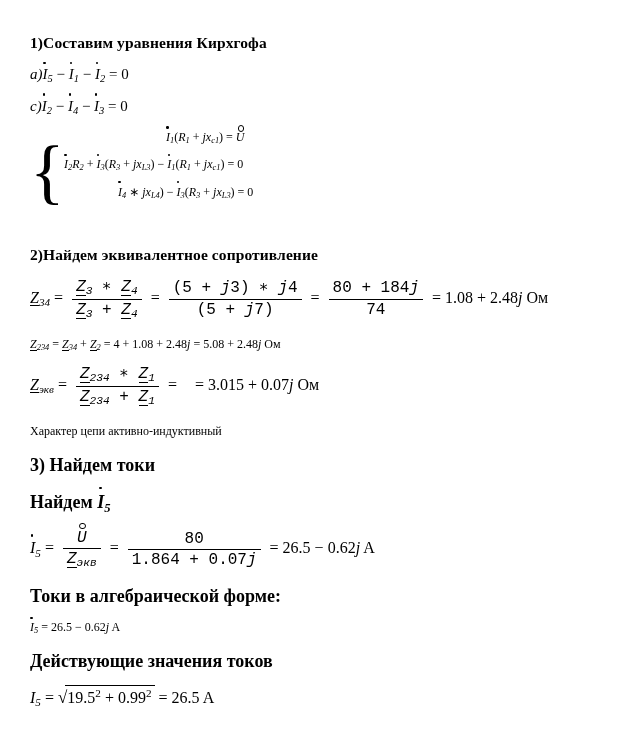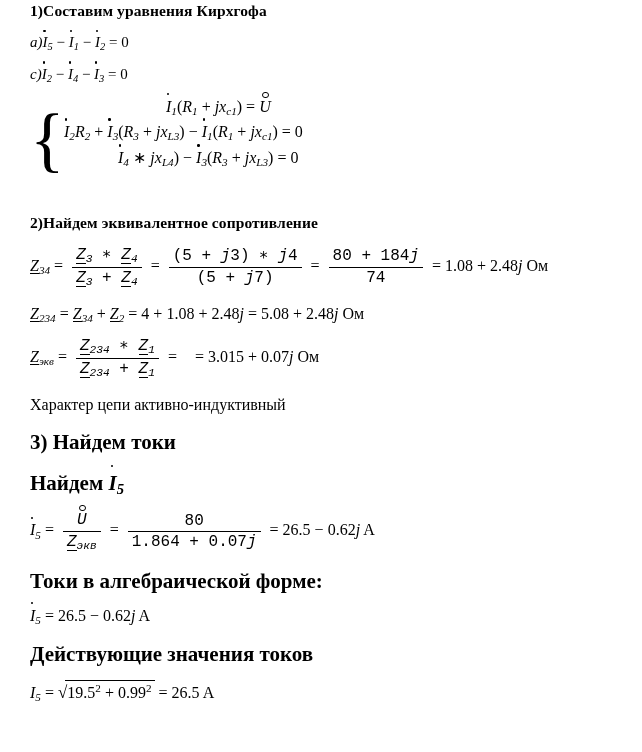--- a/index.html
+++ b/index.html
@@ -11,21 +11,21 @@
     width: 642px;
     height: 752px;
     font-family: "Liberation Serif", serif;
     color: #000000;
     overflow: hidden;
   }
   .page {
     position: relative;
     width: 642px;
     height: 560px;
-    padding: 2px 26px 0 30px;
+    padding: 34px 26px 0 30px;
     box-sizing: border-box;
   }
   .hdr {
     font-family: "Liberation Serif", serif;
     font-weight: bold;
     font-size: 15.5px;
     margin: 0 0 14px 0;
     letter-spacing: 0.1px;
   }
   .eq {
@@ -92,22 +92,22 @@
   .brace {
     position: absolute;
     left: 0;
     top: 2px;
     font-size: 72px;
     line-height: 78px;
     font-family: "Liberation Serif", serif;
     font-weight: 300;
   }
   .sysline {
-    font-size: 16px;
-    margin: 0 0 6px 0;
+    font-size: 12px;
+    margin: 12px 0 6px 0;
     white-space: nowrap;
   }
   .l1 { padding-left: 120px; }
   .l2 { padding-left: 18px; }
   .l3 { padding-left: 72px; }
 
   
   .frac {
     display: inline-block;
     vertical-align: middle;
@@ -126,27 +126,27 @@
     padding: 1px 4px 0 4px;
     white-space: nowrap;
   }
   .fline {
     font-size: 16px;
     margin: 0 0 16px 0;
     white-space: nowrap;
     line-height: 1.15;
   }
   .plain {
-    font-size: 16px;
+    font-size: 12px;
     margin: 0 0 13px 0;
     white-space: nowrap;
   }
   .bold {
     font-weight: bold;
-    font-size: 21px;
+    font-size: 18px;
     margin: 16px 0 13px 0;
   }
   
   .sqrt {
     display: inline-block;
     white-space: nowrap;
   }
   .sqrt .rad { font-size: 17px; }
   .sqrt .body {
     display: inline-block;

